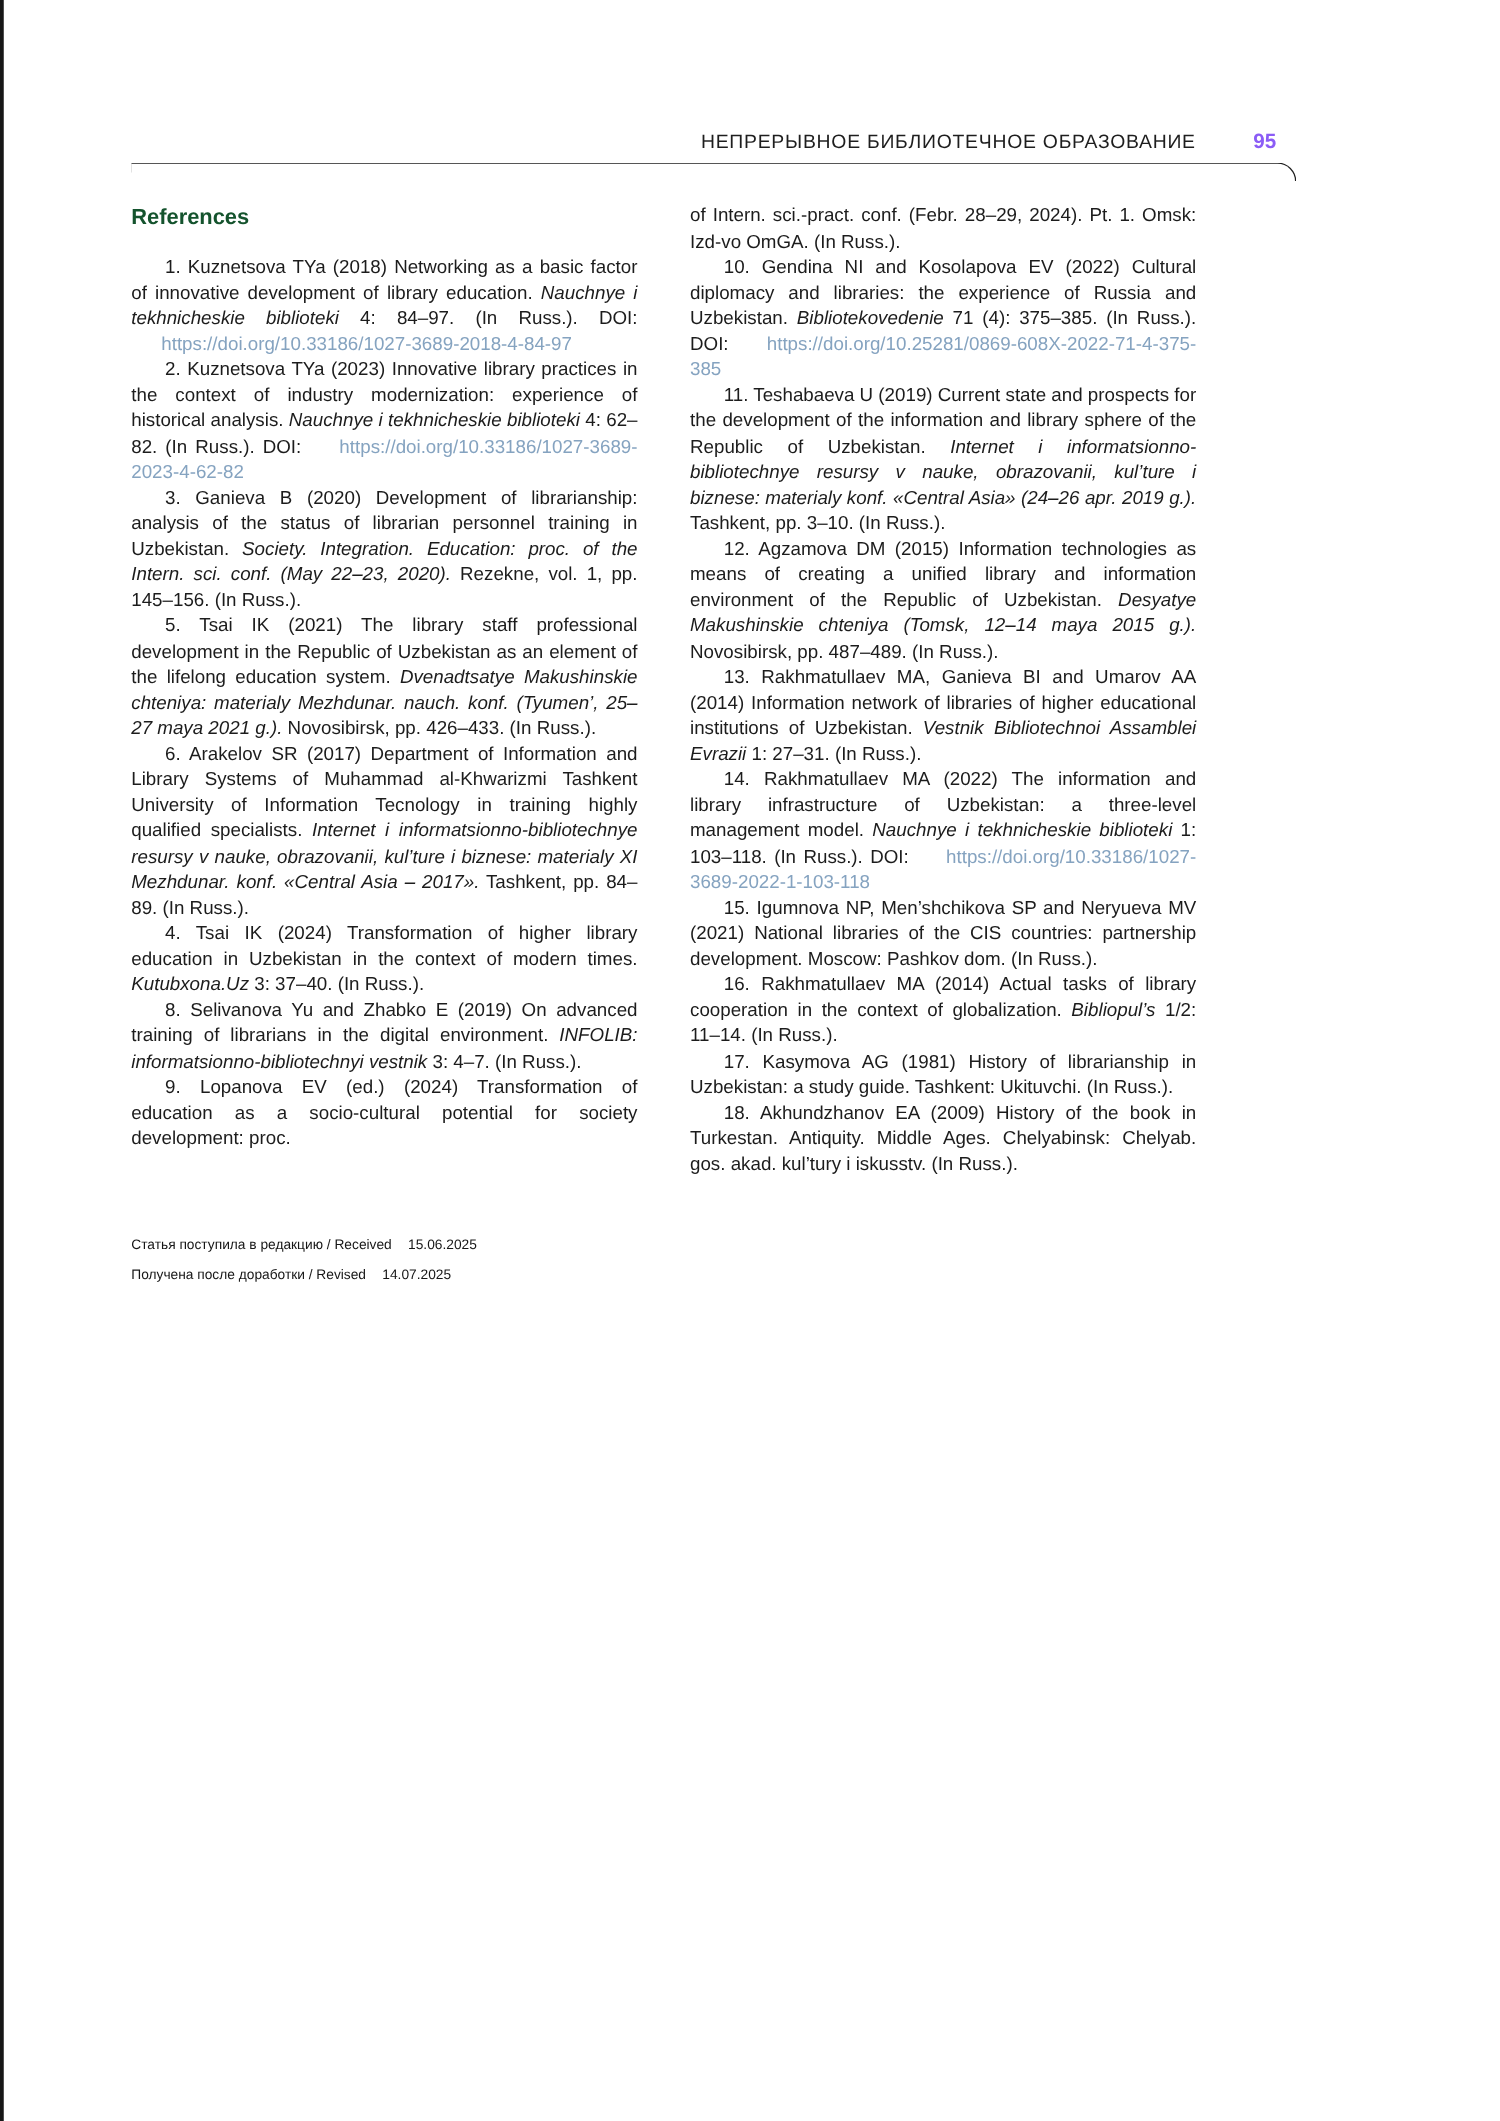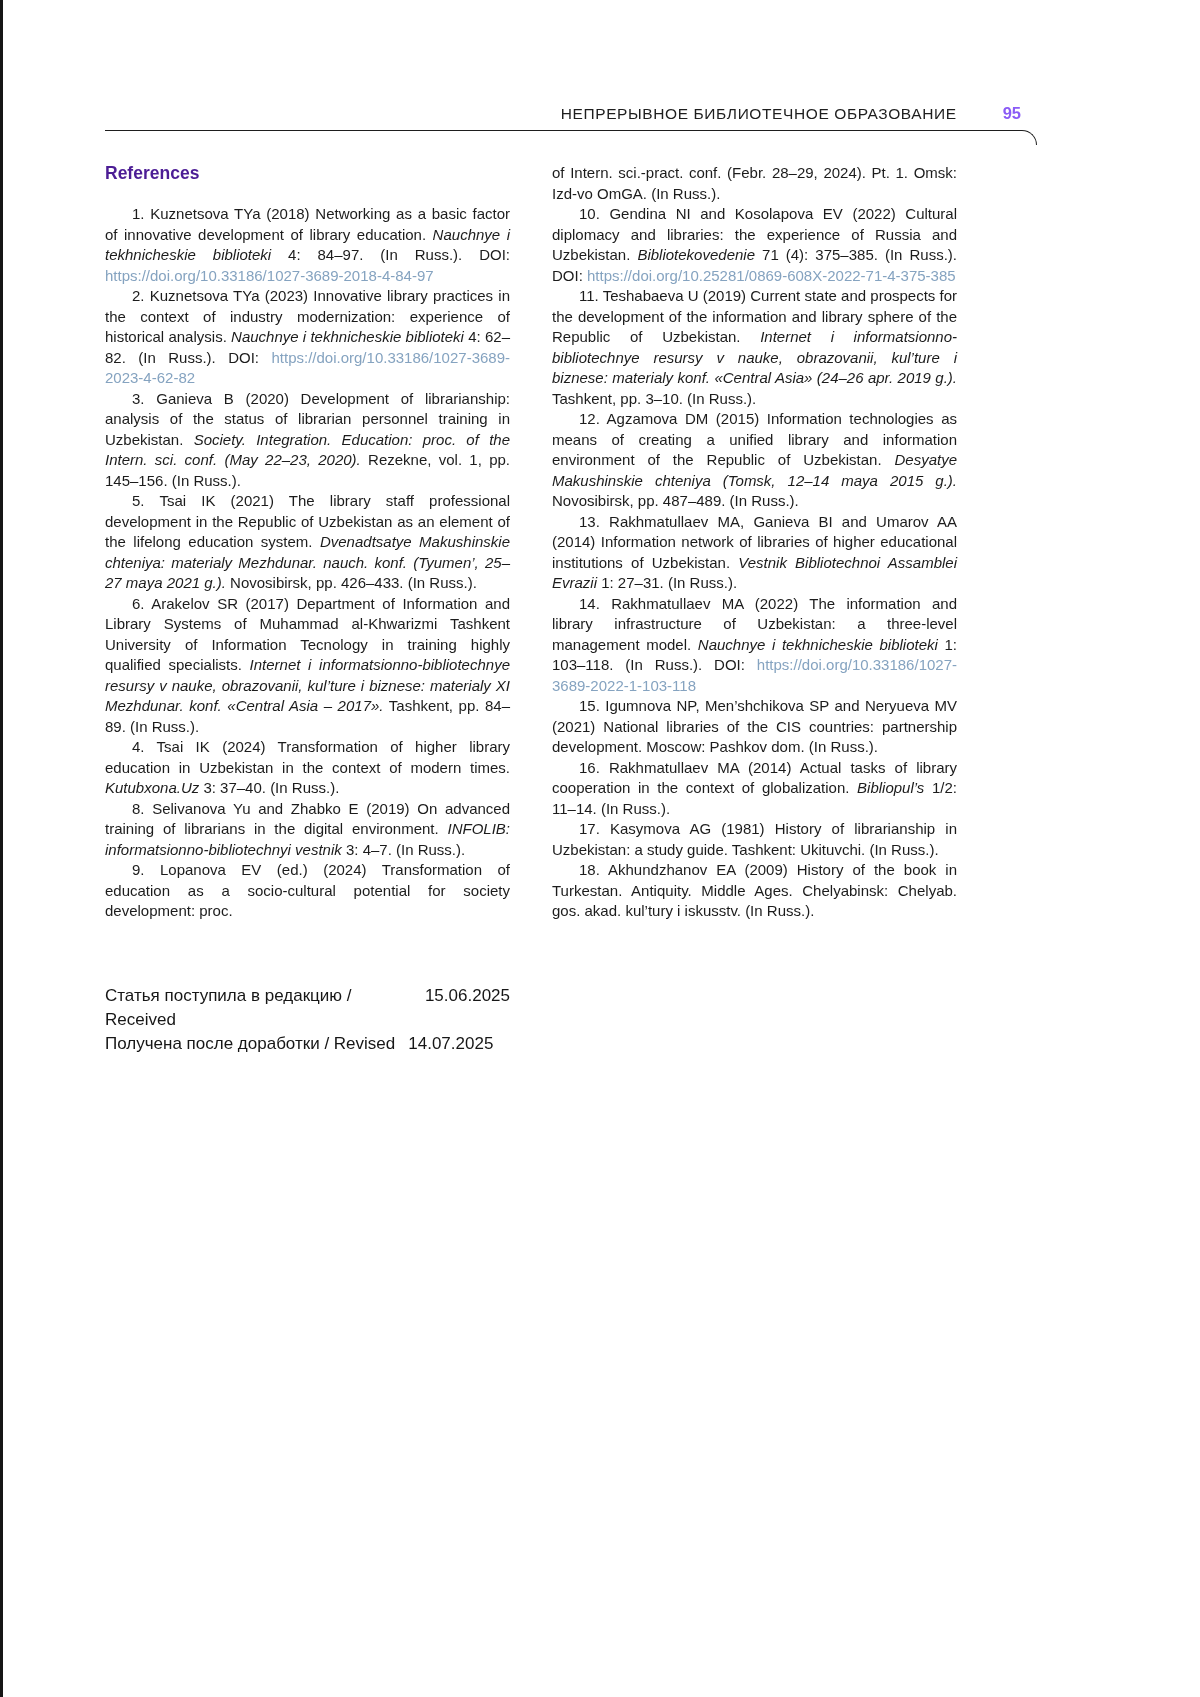--- a/index.html
+++ b/index.html
@@ -32,32 +32,32 @@
     border-right: 1.7px solid #1e1e1e;
     border-top-right-radius: 15px;
   }
 
   
   .columns {
     position: absolute; left: 105px; top: 163px; width: 852px;
     display: flex; gap: 42px; align-items: flex-start;
   }
   .col { width: 405px; }
-  .refs-heading { font-size: 17.5px; font-weight: bold; color: #4c1d95; margin-bottom: 20px; }
+  .refs-heading { font-size: 17.5px; font-weight: bold; color: #14532d; margin-bottom: 20px; }
   .ref {
     font-size: 15px; line-height: 20.5px;
     text-align: justify; text-indent: 27px;
     color: #1c1c1c;
   }
   .ref.cont { text-indent: 0; }
   .it { font-style: italic; }
-  .lnk { color: var(--link-color, #85a3c0); overflow-wrap: anywhere; cursor: pointer; }
+  .lnk { color: var(--link-color, #85a3c0); overflow-wrap: anywhere; cursor: pointer; margin-left: 24px; }
 
   
-  .dates { margin-top: 62px; font-size: 17px; line-height: 24px; color: #161616; }
+  .dates { margin-top: 62px; font-size: 11px; line-height: 24px; color: #161616; }
   .date-row { display: flex; }
   .date-val { margin-left: 13px; }
 </style>
 </head>
 <body>
 
 <div class="page">
   <div class="page-edge"></div>
 
   <header class="running-head">

